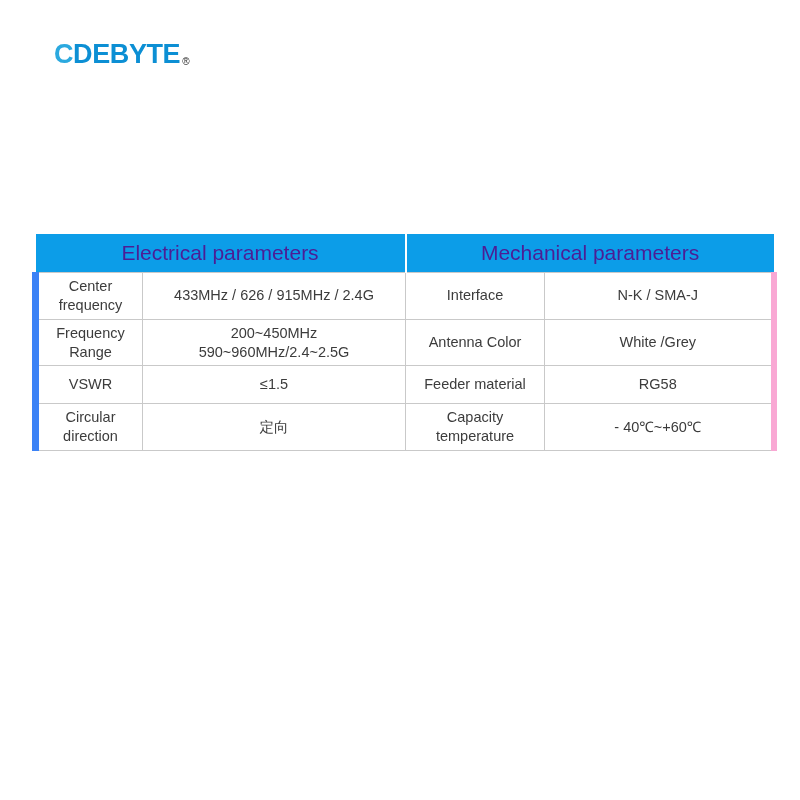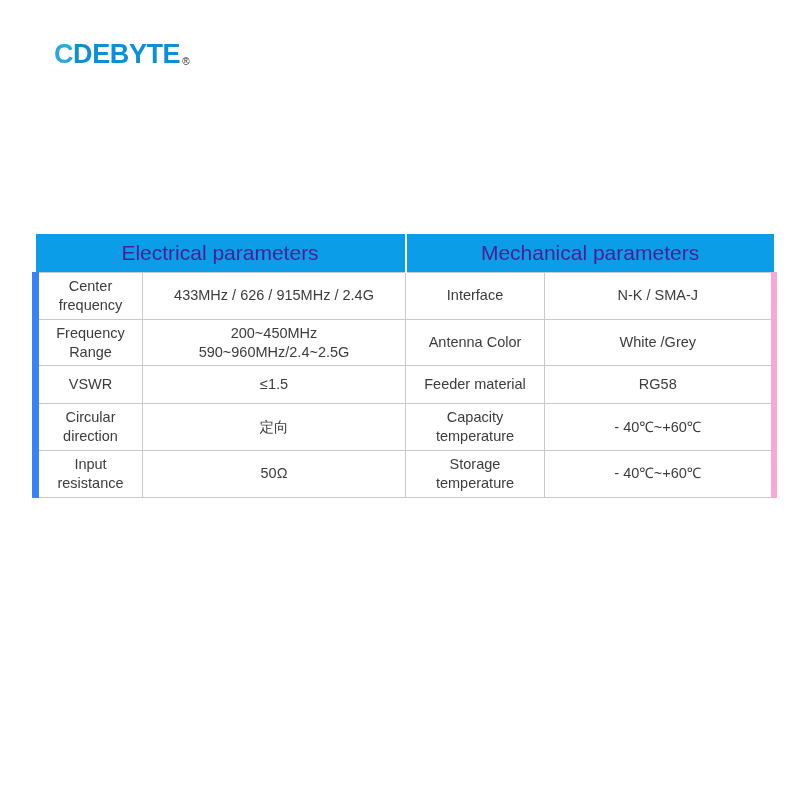--- a/index.html
+++ b/index.html
@@ -173,30 +173,14 @@
           <span class="cell-line">定向</span>
         </td>
         <td class="mid-div">
           <span class="cell-line">Capacity</span>
           <span class="cell-line">temperature</span>
         </td>
         <td class="edge-right">
           <span class="cell-line">- 40℃~+60℃</span>
         </td>
       </tr>
-      <tr class="body-row">
-        <td class="edge-left">
-          <span class="cell-line">Input</span>
-          <span class="cell-line">resistance</span>
-        </td>
-        <td>
-          <span class="cell-line">50Ω</span>
-        </td>
-        <td class="mid-div">
-          <span class="cell-line">Storage</span>
-          <span class="cell-line">temperature</span>
-        </td>
-        <td class="edge-right">
-          <span class="cell-line">- 40℃~+60℃</span>
-        </td>
-      </tr>
     </tbody>
 </table>
 
 </body></html>

